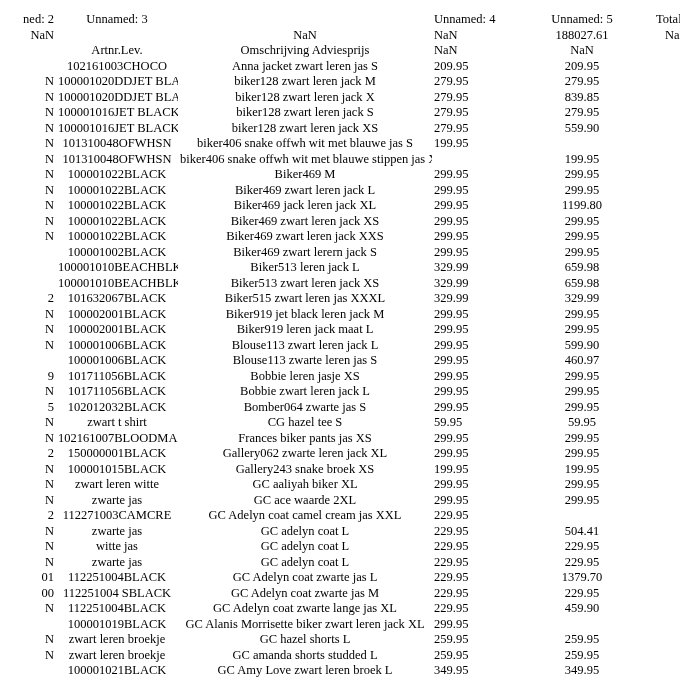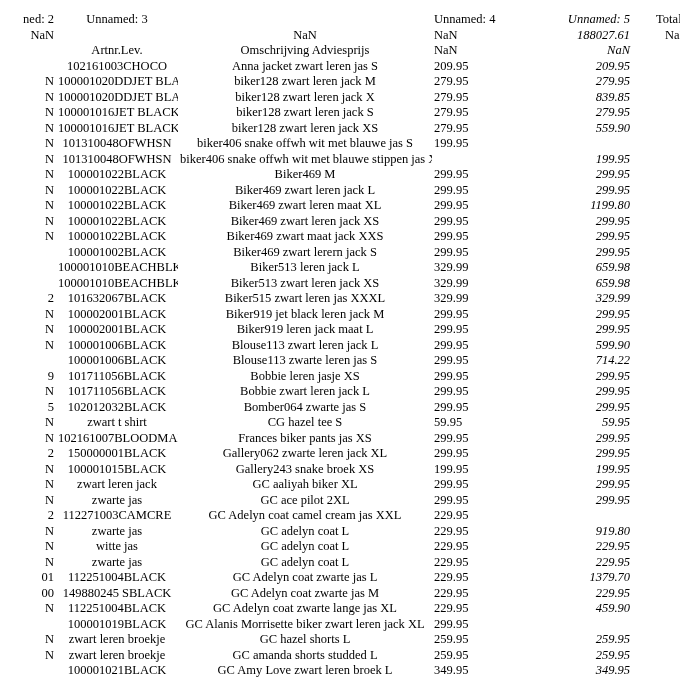--- a/index.html
+++ b/index.html
@@ -34,21 +34,21 @@
     white-space: nowrap;
     overflow: hidden;
     font-weight: normal;
     vertical-align: bottom;
   }
   
   .c0 { width: 92px;  text-align: right; }
   .c1 { width: 118px; text-align: center; }
   .c2 { width: 250px; text-align: center; }
   .c3 { width: 96px;  text-align: left; }
-  .c4 { width: 96px;  text-align: right; font-style: italic; }
+  .c4 { width: 96px;  text-align: center; }
   .c5 { width: 108px; text-align: right; }
 
   tr.header-row td { font-weight: normal; }
   tr.subheader-row td { font-weight: normal; }
   tr.data-row td { font-weight: normal; }
 </style>
 </head>
 <body>
 
 <div class="sheet">
@@ -146,37 +146,37 @@
           <td class="c0">N</td>
           <td class="c1">100001022BLACK</td>
           <td class="c2">Biker469 zwart leren jack L</td>
           <td class="c3">299.95</td>
           <td class="c4">299.95</td>
           <td class="c5"></td>
         </tr>
         <tr class="data-row">
           <td class="c0">N</td>
           <td class="c1">100001022BLACK</td>
-          <td class="c2">Biker469 zwart leren maat XL</td>
+          <td class="c2">Biker469 jack leren jack XL</td>
           <td class="c3">299.95</td>
           <td class="c4">1199.80</td>
           <td class="c5"></td>
         </tr>
         <tr class="data-row">
           <td class="c0">N</td>
           <td class="c1">100001022BLACK</td>
           <td class="c2">Biker469 zwart leren jack XS</td>
           <td class="c3">299.95</td>
           <td class="c4">299.95</td>
           <td class="c5"></td>
         </tr>
         <tr class="data-row">
           <td class="c0">N</td>
           <td class="c1">100001022BLACK</td>
-          <td class="c2">Biker469 zwart maat jack XXS</td>
+          <td class="c2">Biker469 zwart leren jack XXS</td>
           <td class="c3">299.95</td>
           <td class="c4">299.95</td>
           <td class="c5"></td>
         </tr>
         <tr class="data-row">
           <td class="c0"></td>
           <td class="c1">100001002BLACK</td>
           <td class="c2">Biker469 zwart lerern jack S</td>
           <td class="c3">299.95</td>
           <td class="c4">299.95</td>
@@ -228,21 +228,21 @@
           <td class="c2">Blouse113 zwart leren jack L</td>
           <td class="c3">299.95</td>
           <td class="c4">599.90</td>
           <td class="c5"></td>
         </tr>
         <tr class="data-row">
           <td class="c0"></td>
           <td class="c1">100001006BLACK</td>
           <td class="c2">Blouse113 zwarte leren jas S</td>
           <td class="c3">299.95</td>
-          <td class="c4">714.22</td>
+          <td class="c4">460.97</td>
           <td class="c5"></td>
         </tr>
         <tr class="data-row">
           <td class="c0">9</td>
           <td class="c1">101711056BLACK</td>
           <td class="c2">Bobbie leren jasje XS</td>
           <td class="c3">299.95</td>
           <td class="c4">299.95</td>
           <td class="c5">NaN</td>
         </tr>
@@ -289,48 +289,48 @@
         <tr class="data-row">
           <td class="c0">N</td>
           <td class="c1">100001015BLACK</td>
           <td class="c2">Gallery243 snake broek XS</td>
           <td class="c3">199.95</td>
           <td class="c4">199.95</td>
           <td class="c5"></td>
         </tr>
         <tr class="data-row">
           <td class="c0">N</td>
-          <td class="c1">zwart leren jack</td>
+          <td class="c1">zwart leren witte</td>
           <td class="c2">GC aaliyah biker XL</td>
           <td class="c3">299.95</td>
           <td class="c4">299.95</td>
           <td class="c5">NaN</td>
         </tr>
         <tr class="data-row">
           <td class="c0">N</td>
           <td class="c1">zwarte jas</td>
-          <td class="c2">GC ace pilot 2XL</td>
+          <td class="c2">GC ace waarde 2XL</td>
           <td class="c3">299.95</td>
           <td class="c4">299.95</td>
           <td class="c5">NaN</td>
         </tr>
         <tr class="data-row">
           <td class="c0">2</td>
           <td class="c1">112271003CAMCRE</td>
           <td class="c2">GC Adelyn coat camel cream jas XXL</td>
           <td class="c3">229.95</td>
           <td class="c4"></td>
           <td class="c5">229.</td>
         </tr>
         <tr class="data-row">
           <td class="c0">N</td>
           <td class="c1">zwarte jas</td>
           <td class="c2">GC adelyn coat L</td>
           <td class="c3">229.95</td>
-          <td class="c4">919.80</td>
+          <td class="c4">504.41</td>
           <td class="c5">NaN             N</td>
         </tr>
         <tr class="data-row">
           <td class="c0">N</td>
           <td class="c1">witte jas</td>
           <td class="c2">GC adelyn coat L</td>
           <td class="c3">229.95</td>
           <td class="c4">229.95</td>
           <td class="c5">NaN             N</td>
         </tr>
@@ -345,21 +345,21 @@
         <tr class="data-row">
           <td class="c0">01</td>
           <td class="c1">112251004BLACK</td>
           <td class="c2">GC Adelyn coat zwarte jas L</td>
           <td class="c3">229.95</td>
           <td class="c4">1379.70</td>
           <td class="c5"></td>
         </tr>
         <tr class="data-row">
           <td class="c0">00</td>
-          <td class="c1">149880245 SBLACK</td>
+          <td class="c1">112251004 SBLACK</td>
           <td class="c2">GC Adelyn coat zwarte jas M</td>
           <td class="c3">229.95</td>
           <td class="c4">229.95</td>
           <td class="c5"></td>
         </tr>
         <tr class="data-row">
           <td class="c0">N</td>
           <td class="c1">112251004BLACK</td>
           <td class="c2">GC Adelyn coat zwarte lange jas XL</td>
           <td class="c3">229.95</td>

